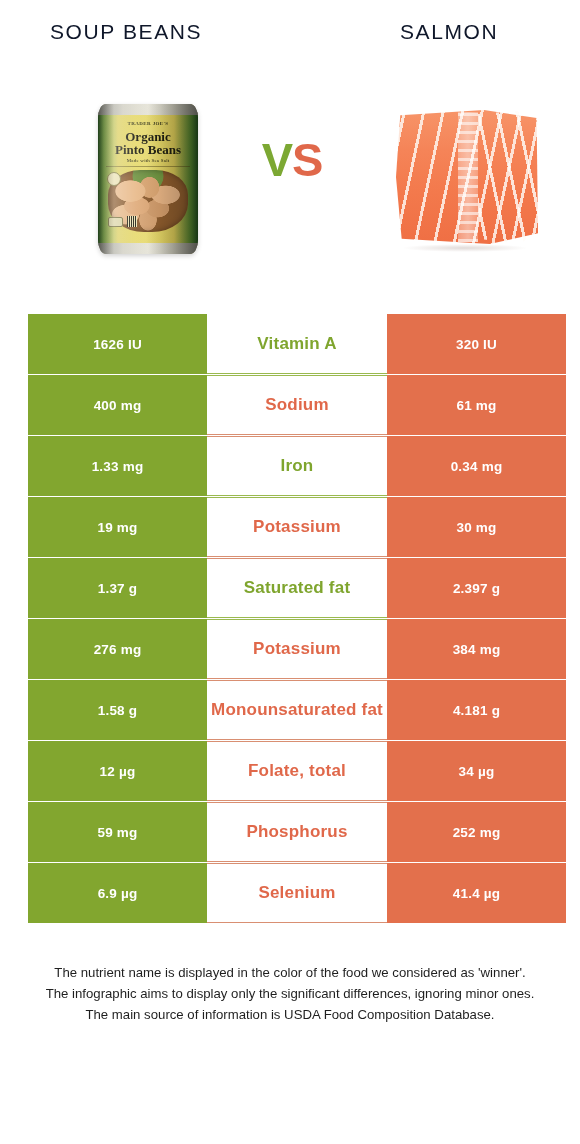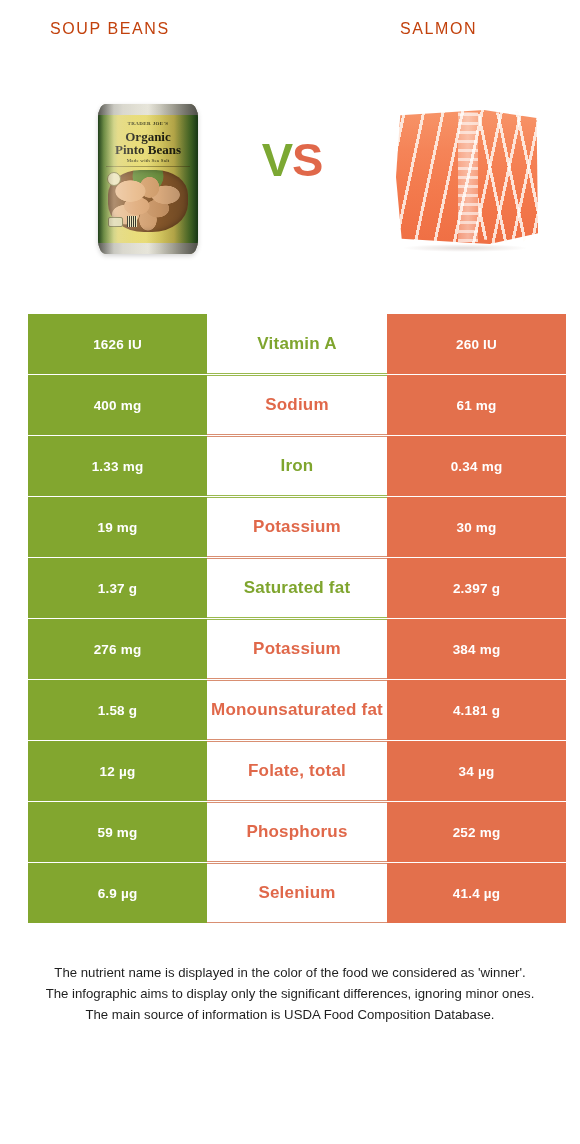--- a/index.html
+++ b/index.html
@@ -22,24 +22,24 @@
   
   .header {
     position: absolute;
     top: 0; left: 0;
     width: 580px;
     height: 70px;
     display: flex;
     align-items: center;
   }
   .title {
-    font-size: 16px;
+    font-size: 21px;
     letter-spacing: 1.6px;
     font-weight: 300;
-    color: #c2410c;
+    color: #0f172a;
     text-transform: uppercase;
     white-space: nowrap;
   }
   .title-left  { position: absolute; left: 50px;  top: 20px; }
   .title-right { position: absolute; left: 400px; top: 20px; }
 
   
   .hero {
     position: absolute;
     top: 78px; left: 0;
@@ -282,21 +282,21 @@
       <div class="salmon-mid"></div>
       <div class="salmon-r"></div>
       <div class="salmon-shadow"></div>
     </div>
   </div>
 
   <div class="table" id="table">
       <div class="row">
         <div class="cell-left">1626 IU</div>
         <div class="cell-mid win-beans mid-b-beans">Vitamin A</div>
-        <div class="cell-right">260 IU</div>
+        <div class="cell-right">320 IU</div>
       </div>
       <div class="row">
         <div class="cell-left">400 mg</div>
         <div class="cell-mid win-salmon mid-t-beans mid-b-salmon">Sodium</div>
         <div class="cell-right">61 mg</div>
       </div>
       <div class="row">
         <div class="cell-left">1.33 mg</div>
         <div class="cell-mid win-beans mid-t-salmon mid-b-beans">Iron</div>
         <div class="cell-right">0.34 mg</div>

